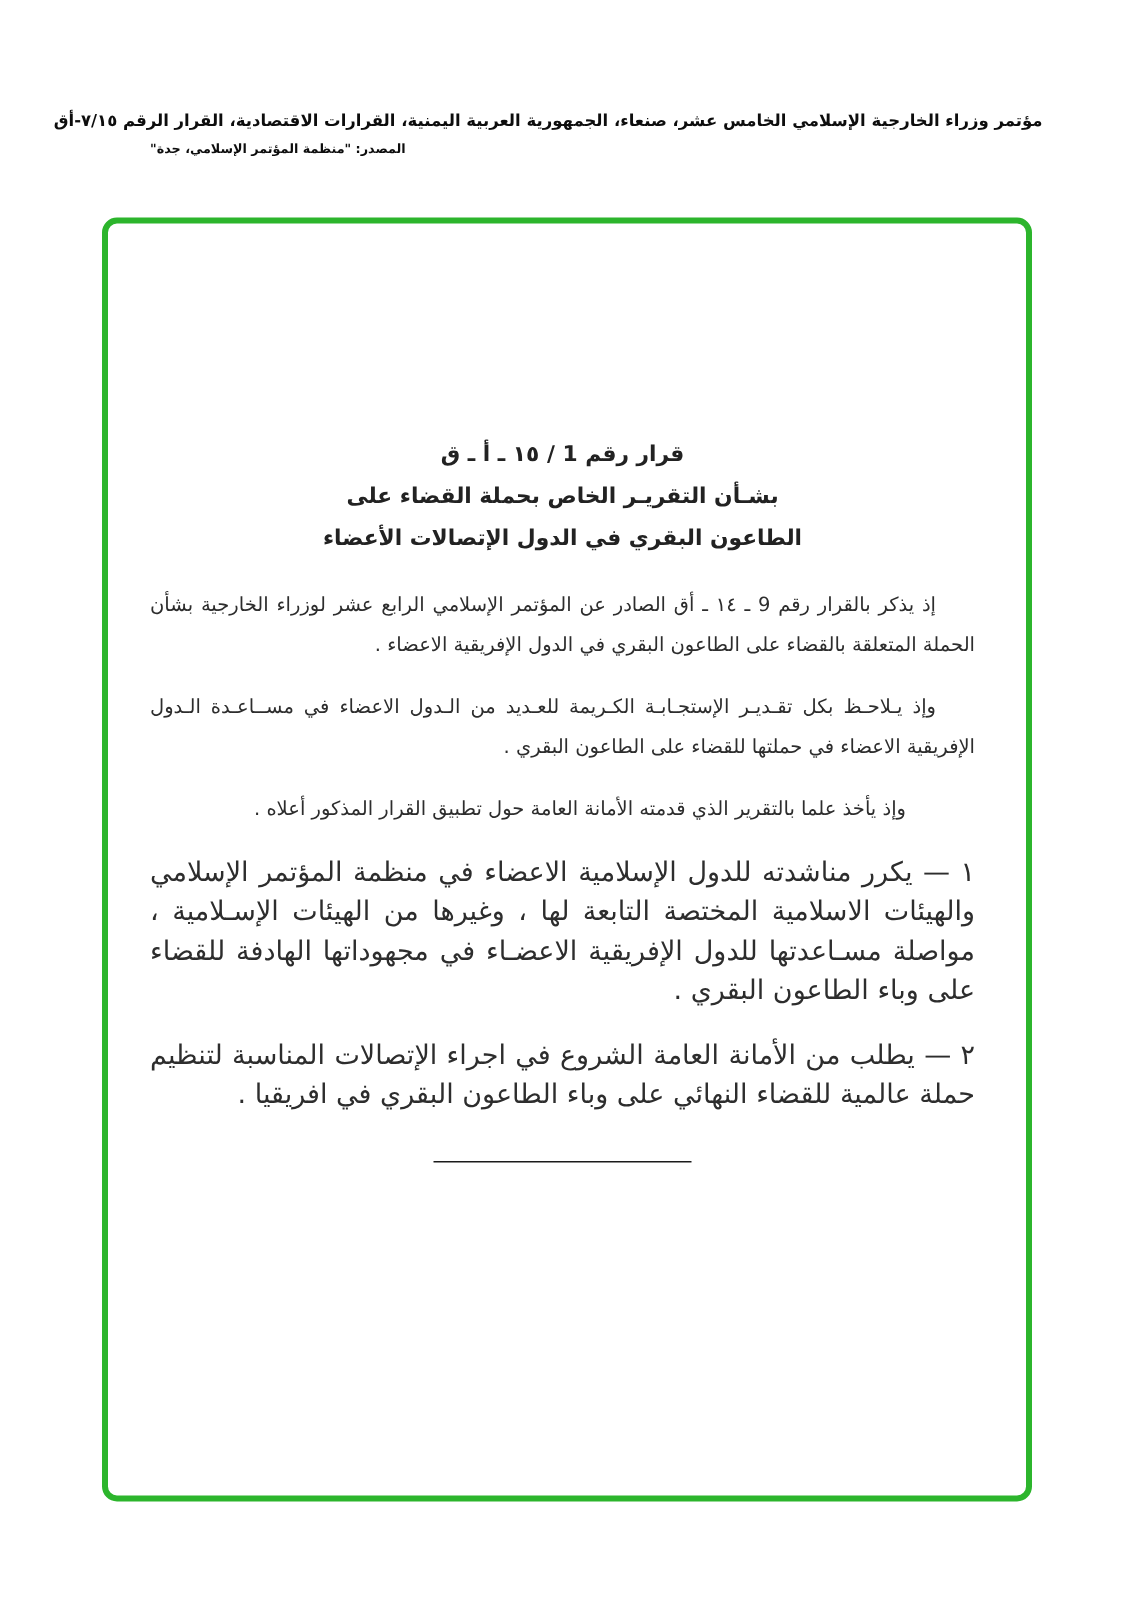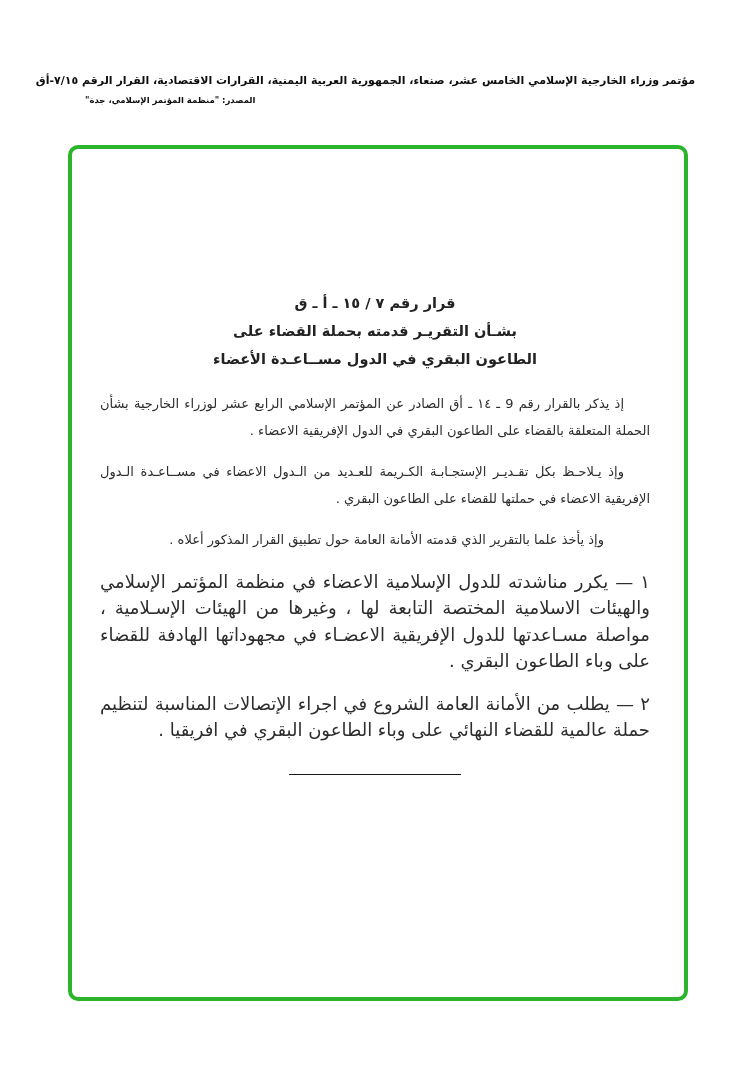--- a/index.html
+++ b/index.html
@@ -12,21 +12,21 @@
       overflow: hidden;
     }
     .page {
       position: absolute;
       inset: 0;
       background: #ffffff;
     }
     .header {
       position: absolute;
       top: 74px;
-      left: 55px;
+      left: 70px;
       right: 55px;
       color: #0d0d0d;
     }
     .header-line1 {
       direction: rtl;
       font-size: 11px;
       font-weight: bold;
       text-align: center;
       white-space: nowrap;
     }
@@ -93,23 +93,23 @@
 
   <div class="header">
     <div class="header-line1">مؤتمر وزراء الخارجية الإسلامي الخامس عشر، صنعاء، الجمهورية العربية اليمنية، القرارات الاقتصادية، القرار الرقم ٧/١٥-أق</div>
     <div class="header-line2">المصدر:  "منظمة المؤتمر الإسلامي، جدة"</div>
   </div>
 
   <div class="green-box">
     <div class="doc">
 
       <div class="title">
-        <div>قرار رقم ٧ / ١٥ ـ أ ـ ق</div>
-        <div>بشـأن التقريـر قدمته بحملة القضاء على</div>
-        <div>الطاعون البقري في الدول مســاعـدة الأعضاء</div>
+        <div>قرار رقم 1 / ١٥ ـ أ ـ ق</div>
+        <div>بشـأن التقريـر الخاص بحملة القضاء على</div>
+        <div>الطاعون البقري في الدول الإتصالات الأعضاء</div>
       </div>
 
 
       <p class="para indent">إذ يذكر بالقرار رقم 9 ـ ١٤ ـ أق الصادر عن المؤتمر الإسلامي الرابع عشر لوزراء الخارجية بشأن الحملة المتعلقة بالقضاء على الطاعون البقري في الدول الإفريقية الاعضاء .</p>
 
       <p class="para indent">وإذ يـلاحـظ بكل تقـديـر الإستجـابـة الكـريمة للعـديد من الـدول الاعضاء في مســاعـدة الـدول الإفريقية الاعضاء في حملتها للقضاء على الطاعون البقري .</p>
 
       <p class="para indent-lg">وإذ يأخذ علما بالتقرير الذي قدمته الأمانة العامة حول تطبيق القرار المذكور أعلاه .</p>
 
       <p class="item">١ — يكرر مناشدته للدول الإسلامية الاعضاء في منظمة المؤتمر الإسلامي والهيئات الاسلامية المختصة التابعة لها ، وغيرها من الهيئات الإسـلامية ، مواصلة مسـاعدتها للدول الإفريقية الاعضـاء في مجهوداتها الهادفة للقضاء على وباء الطاعون البقري .</p>

